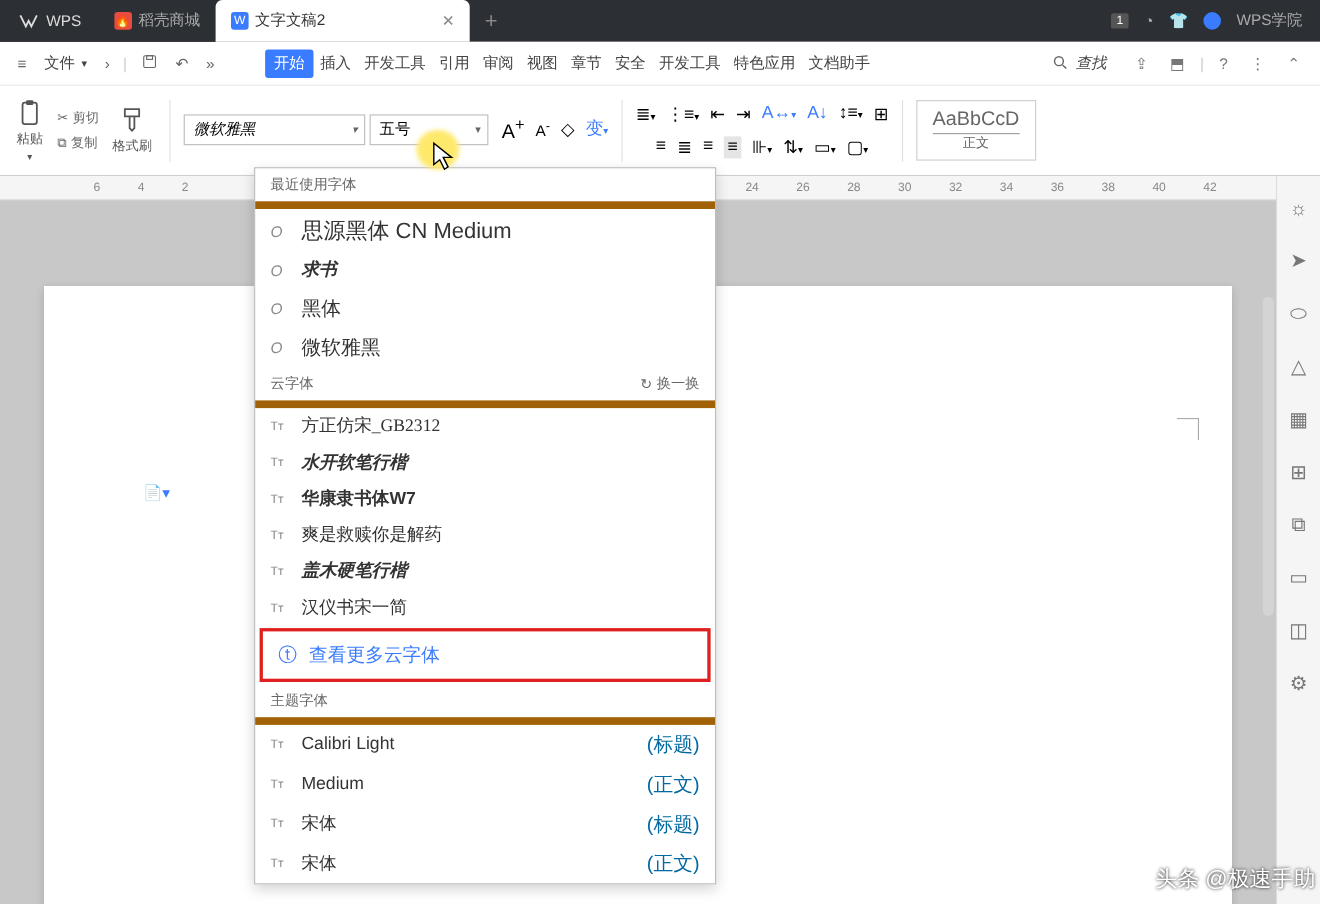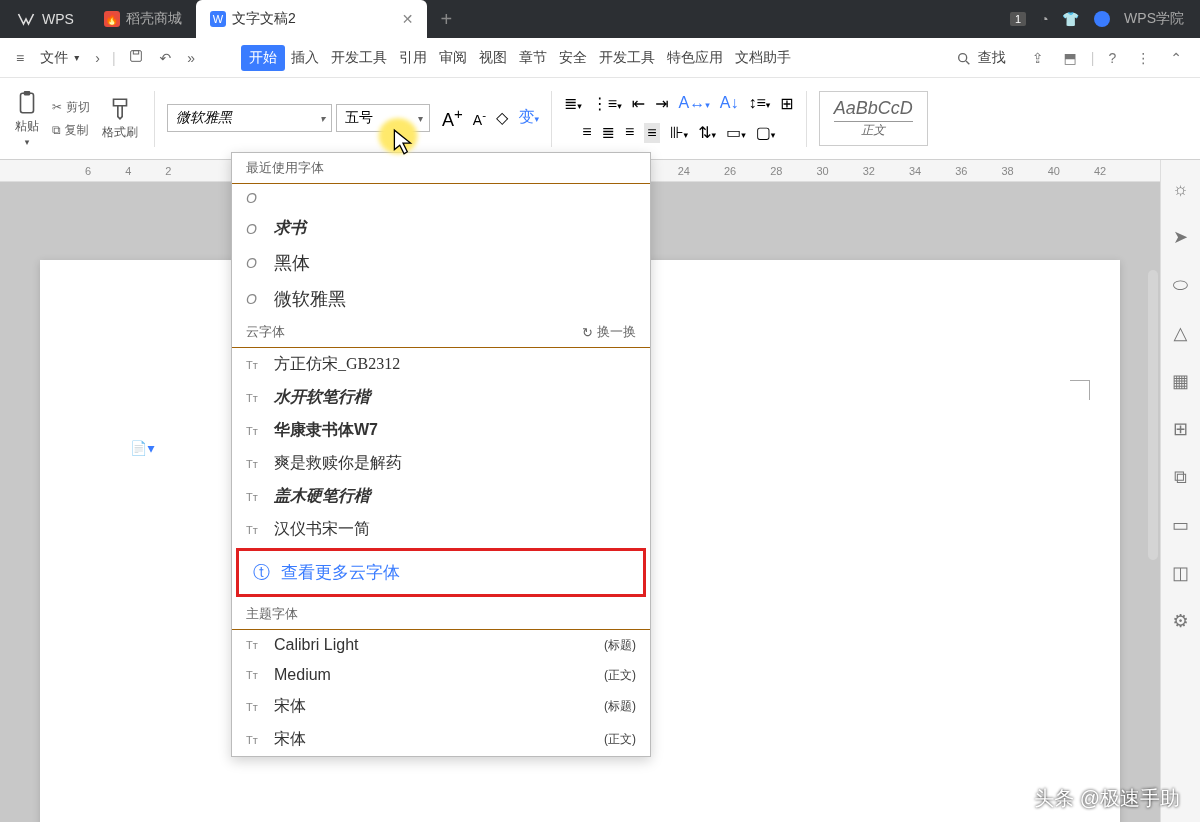--- a/index.html
+++ b/index.html
@@ -21,37 +21,37 @@
   .tb-right .wpsicon { width: 16px; height: 16px; background: #3a7cff; border-radius: 50%; display: inline-block; }
   
   
   .menubar { height: 40px; background: #fff; display: flex; align-items: center; padding: 0 8px; border-bottom: 1px solid #e5e5e5; font-size: 14px; color: #444; }
   .menubar .file { display: flex; align-items: center; gap: 6px; padding: 0 8px; justify-content: space-between; }
   .menubar .sep { color: #ccc; padding: 0 4px; }
   .menubar .mini { padding: 0 8px; color: #666; }
   .menubar .tabs { display: flex; gap: 0; margin-left: 10px; padding-left: 28px; }
   .menubar .tabs .mt { padding: 4px 6px; }
   .menubar .tabs .mt.active { background: #3a7cff; color: #fff; border-radius: 3px; padding: 4px 8px; }
-  .menubar .search { margin-left: auto; display: flex; align-items: flex-end; gap: 6px; padding: 0 16px; }
+  .menubar .search { margin-left: auto; display: flex; align-items: flex-start; gap: 6px; padding: 0 16px; font-style: italic; }
   .menubar .right-ico { padding: 0 10px; color: #777; display: flex; align-items: center; }
   
   
   .ribbon { height: 82px; background: #fff; border-bottom: 1px solid #d0d0d0; display: flex; align-items: center; padding: 0 10px; gap: 6px; position: relative; }
   .ribbon .group { display: flex; align-items: center; gap: 8px; }
   .ribbon .vsep { width: 1px; height: 56px; background: #e0e0e0; margin: 0 6px; }
   .bigbtn { display: flex; flex-direction: column; align-items: center; gap: 2px; font-size: 12px; color: #555; padding: 2px 4px; }
   .bigbtn .bicon { width: 26px; height: 26px; display: flex; align-items: center; justify-content: center; }
   .smallrow { display: flex; flex-direction: column; gap: 6px; }
   .smallbtn { display: flex; align-items: center; gap: 4px; font-size: 12px; color: #666; }
   
   .font-box { width: 165px; height: 28px; border: 1px solid #bbb; padding: 0 22px 0 8px; font-size: 14px; display: flex; align-items: center; position: relative; font-style: italic; }
-  .size-box { width: 94px; height: 28px; border: 1px solid #bbb; padding: 0 22px 0 8px; font-size: 14px; display: flex; align-items: center; position: relative; margin-left: 4px; }
+  .size-box { width: 108px; height: 28px; border: 1px solid #bbb; padding: 0 22px 0 8px; font-size: 14px; display: flex; align-items: center; position: relative; margin-left: 4px; }
   .combo-arrow { position: absolute; right: 6px; top: 50%; transform: translateY(-50%); font-size: 10px; color: #666; }
   
-  .style-prev { border: 1px solid #ccc; padding: 6px 14px; display: flex; flex-direction: column; align-items: center; font-style: italic; }
+  .style-prev { border: 1px solid #ccc; padding: 6px 14px; display: flex; flex-direction: column; align-items: center; }
   .style-prev .big { font-size: 18px; color: #666; }
   .style-prev .small { font-size: 12px; color: #666; border-top: 1px solid #999; width:100%; text-align:center; margin-top:2px; }
   
   .ico-svg { width: 20px; height: 20px; }
   .ico-row { display: flex; gap: 10px; }
   
   
   .ruler-area { height: 22px; background: #f5f5f5; border-bottom: 1px solid #ddd; position: relative; display:flex; align-items:center; font-size:11px; color:#888; }
   .ruler-nums { display:flex; gap: 34px; padding-left: 85px; }
   
@@ -61,36 +61,36 @@
   .page-icon { position:absolute; left: 90px; top: 180px; color:#3a7cff; font-size:14px; }
   .corner-tr { position:absolute; right: 30px; top: 120px; width:20px; height:20px; border-right:1px solid #aaa; border-top:1px solid #aaa; }
   .scrollbar-v { position:absolute; right:42px; top:270px; width:10px; height:290px; background:#d4d4d4; border-radius:5px; }
   
   
   .rightbar { position:absolute; right:0; top:160px; bottom:0; width:40px; background:#f5f5f5; border-left:1px solid #ddd; display:flex; flex-direction:column; align-items:center; gap:26px; padding-top:18px; color:#777; font-size:18px; }
   .rightbar .rico { width:22px; height:22px; display:flex; align-items:center; justify-content:center; }
   
   
   .font-dd { position: absolute; left: 231px; top: 152px; width: 420px; background: #fff; border: 1px solid #bbb; box-shadow: 0 4px 12px rgba(0,0,0,0.18); z-index: 100; }
-  .font-dd .section { padding: 6px 14px; font-size: 13px; color: #555; border-bottom: 1px solid #a16207; display:flex; align-items:center;text-align:center; }
+  .font-dd .section { padding: 6px 14px; font-size: 13px; color: #555; border-bottom: 7px solid #a16207; display:flex; align-items:center;text-align:center; }
   .font-dd .section.hdr { color: #666; }
   .font-dd .item { padding: 6px 14px; display: flex; align-items: center; gap: 10px; font-size: 16px; color: #333; }
   .font-dd .item .fp { width: 18px; font-size: 14px; color: #888; font-style: italic; }
   .font-dd .item .ft { width: 18px; font-size: 11px; color: #888; }
-  .font-dd .item .meta { margin-left: auto; color:#404040; font-size:12px; }
+  .font-dd .item .meta { margin-left: auto; color:#0369a1; font-size:18px; }
   .font-dd .refresh { margin-left:auto; display:flex; align-items:center; gap:4px; color:#666; font-size:13px; }
   .font-dd .highlight-red { border: 3px solid #e02020; padding: 4px 0; margin: 2px 4px; }
   .font-dd .highlight-red .item { color:#3a7cff; font-size:17px; }
   
   
   .cursor-spot { position:absolute; left: 378px; top: 118px; width: 40px; height: 36px; background: radial-gradient(circle, #ffe96b 0%, #ffe96b 60%, rgba(255,233,107,0) 100%); border-radius: 50%; z-index: 200; filter: blur(2px); }
   .cursor-arrow { position:absolute; left: 392px; top: 128px; z-index: 201; font-size: 22px; color:#000; }
   
   
-  .watermark { position:absolute; right:20px; bottom:10px; font-size:20px; color:#fff; text-shadow:0 0 3px #000; font-weight:500; z-index:300; }
+  .watermark { position:absolute; right:4px; bottom:10px; font-size:20px; color:#fff; text-shadow:0 0 3px #000; font-weight:500; z-index:300; }
 </style>
 </head>
 <body>
 
 <div class="titlebar">
   <div class="tab app">
     <svg class="ico-svg" viewBox="0 0 24 24" fill="none">
         <path d="M3 6l6 12 3-6 3 6 6-12" stroke="#ddd" stroke-width="2"></path>
       </svg>
     <span>WPS</span>
@@ -282,20 +282,21 @@
   <span class="rico">⧉</span>
   <span class="rico">▭</span>
   <span class="rico">◫</span>
   <span class="rico">⚙</span>
 </div>
 
 <div class="font-dd">
   <div class="section hdr">最近使用字体</div>
   <div class="item">
       <span class="fp">O</span>
+      <span style="font-size:20px">思源黑体 CN Medium</span>
     </div>
   <div class="item">
       <span class="fp">O</span>
       <span style="font-style:italic;font-weight:600">求书</span>
     </div>
   <div class="item">
       <span class="fp">O</span>
       <span style="font-size:18px">黑体</span>
     </div>
   <div class="item">

